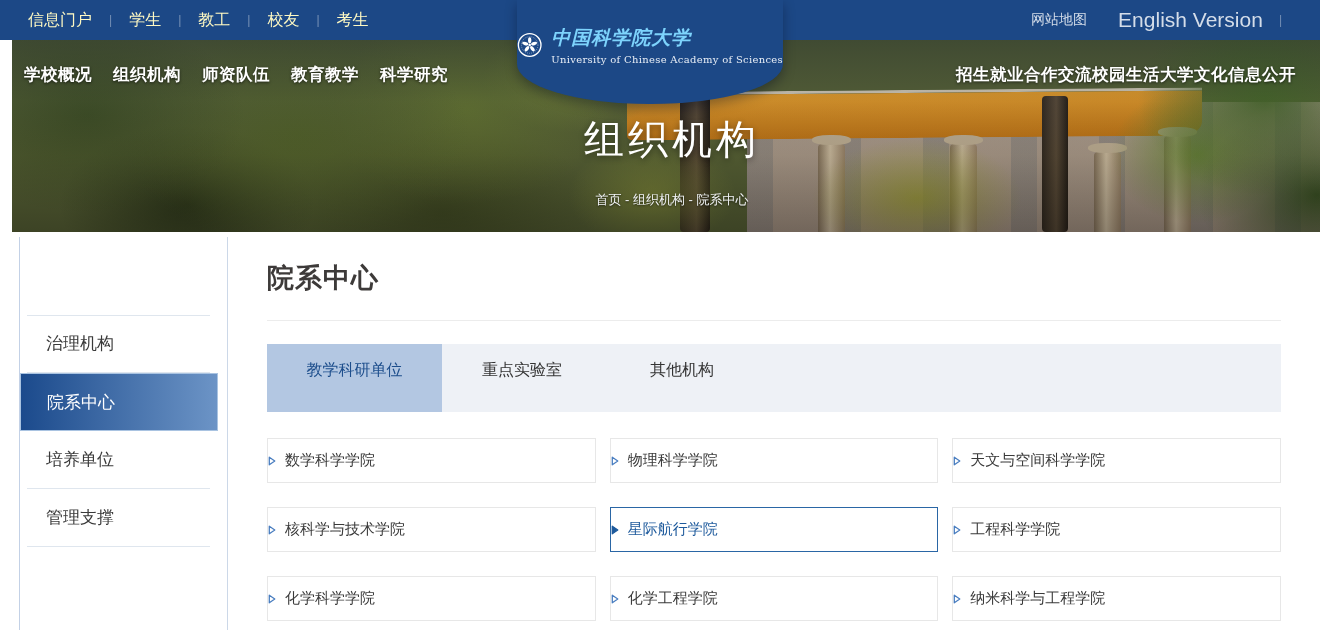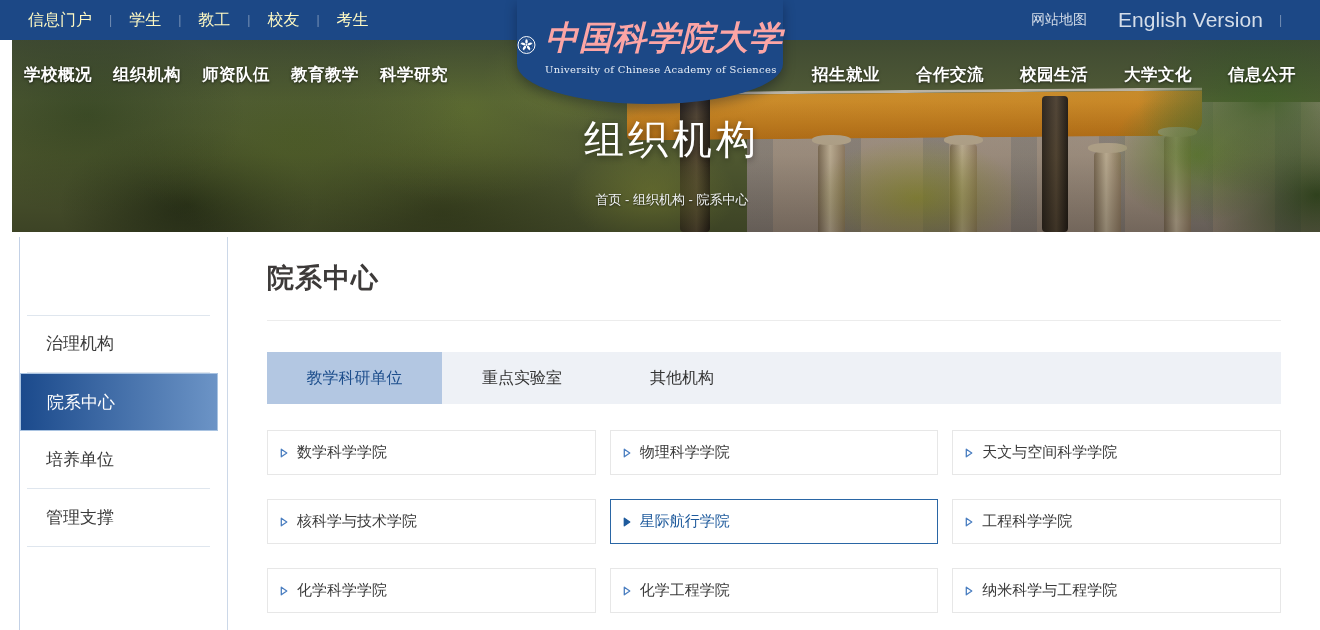--- a/index.html
+++ b/index.html
@@ -54,40 +54,40 @@
       radial-gradient(ellipse 210px 115px at 430px 172px,  rgba(68,78,36,.85),  rgba(68,78,36,0) 75%),
       radial-gradient(ellipse 120px 70px  at 560px 40px,   rgba(128,140,58,.8), rgba(128,140,58,0) 75%);
   }
   .hero-shade { position:absolute; inset:0;
     background:linear-gradient(180deg, rgba(10,22,40,.34) 0, rgba(10,22,40,.14) 32%,
                rgba(8,12,6,.16) 60%, rgba(0,0,0,.34) 100%); }
 
   
   .mainnav { position:absolute; top:24px; display:flex; z-index:5; }
   .mainnav-left { left:12px; gap:21px; }
-  .mainnav-right { right:36px; gap:36px; }
+  .mainnav-right { right:36px; }
   .nav-item { color:#fff; font-size:16.5px; font-weight:700; letter-spacing:.5px;
               text-shadow:0 1px 3px rgba(0,0,0,.65); cursor:pointer; white-space:nowrap; }
 
   .hero-title { position:absolute; left:0; top:72px; width:100%; text-align:center;
                 color:#fff; font-size:40px; font-weight:500; letter-spacing:4px;
                 text-shadow:0 2px 6px rgba(0,0,0,.45); z-index:6; }
   .breadcrumb { position:absolute; left:0; top:151px; width:100%; text-align:center;
                 color:#f2f4f6; font-size:13px; text-shadow:0 1px 2px rgba(0,0,0,.6); z-index:6; }
 
   
   .logo-badge { position:absolute; left:517px; top:0; width:266px; height:104px;
                 background:var(--primary); z-index:40;
                 border-radius:0 0 132px 132px / 0 0 40px 40px;
                 box-shadow:0 5px 12px rgba(0,10,30,.35);
                 display:flex; align-items:center; justify-content:center; gap:9px;
                 padding-bottom:14px; cursor:pointer; }
   .logo-text { display:flex; flex-direction:column; }
-  .logo-title { color:#fca5a5; font-family:Liberation Mono, monospace;
-                font-size:33px; font-weight:700; font-style:italic; letter-spacing:1px;
+  .logo-title { color:#7dd3fc; font-family:Liberation Mono, monospace;
+                font-size:19px; font-weight:700; font-style:italic; letter-spacing:1px;
                 white-space:nowrap; }
   .logo-sub { color:#e8eef6; font-family:"DejaVu Serif","Liberation Serif",serif;
               font-size:10px; letter-spacing:.3px; margin-top:3px; white-space:nowrap; }
 
   
   .content { position:absolute; left:0; top:232px; width:1320px; height:398px; background:#fff; }
   .v-accent  { position:absolute; left:19px;  top:5px; bottom:0; width:1px; background:#c3d1e6; }
   .v-divider { position:absolute; left:227px; top:5px; bottom:0; width:1px; background:#ccd8e8; }
 
   .sidebar { position:absolute; left:20px; top:83px; width:198px; list-style:none; }
@@ -95,27 +95,27 @@
                cursor:pointer; position:relative;font-family:Liberation Serif, serif; }
   .side-item::after { content:""; position:absolute; left:7px; right:8px; bottom:0; height:1px; background:#dfe6ee; }
   .side-item:first-child::before { content:""; position:absolute; left:7px; right:8px; top:0; height:1px; background:#dfe6ee; }
   .side-item.active { background:linear-gradient(90deg,var(--grad-a),var(--grad-b));
                       color:#fff; border:1px solid #a9c3e1; line-height:57px; }
   .side-item.active::after { display:none; }
 
   .main-col { position:absolute; left:267px; top:28px; width:1014px; }
   .page-title { font-size:27px; font-weight:600; color:#3d3a39; letter-spacing:1px; }
   .rule { margin-top:24px; border-top:1px solid #ececec; }
-  .tabs { margin-top:31px; height:52px; background:var(--tabbar); display:flex; }
+  .tabs { margin-top:23px; height:68px; background:var(--tabbar); display:flex; }
   .tab { width:160px; text-align:center; line-height:52px; font-size:16px; color:#333; cursor:pointer; }
   .tab.active { width:175px; background:var(--tab-active-bg); color:var(--tab-active-fg); }
 
   .grid { margin-top:26px; display:grid; grid-template-columns:repeat(3,1fr); gap:24px 14px; }
   .card { height:45px; background:#fff; border:1px solid var(--card-border);
-          display:flex; align-items:center; gap:9px; padding-left:12px;
+          display:flex; align-items:center; gap:9px; 
           font-size:15px; color:#3a3a3a; cursor:pointer; }
   .card .arrow { color:#4a7ec0; display:flex; }
   .card.hl { border:1.5px solid #2a66a5; color:var(--hl); }
   .card.hl .arrow { color:var(--hl); }
 </style>
 </head>
 <body>
 
 <div class="page">
 

